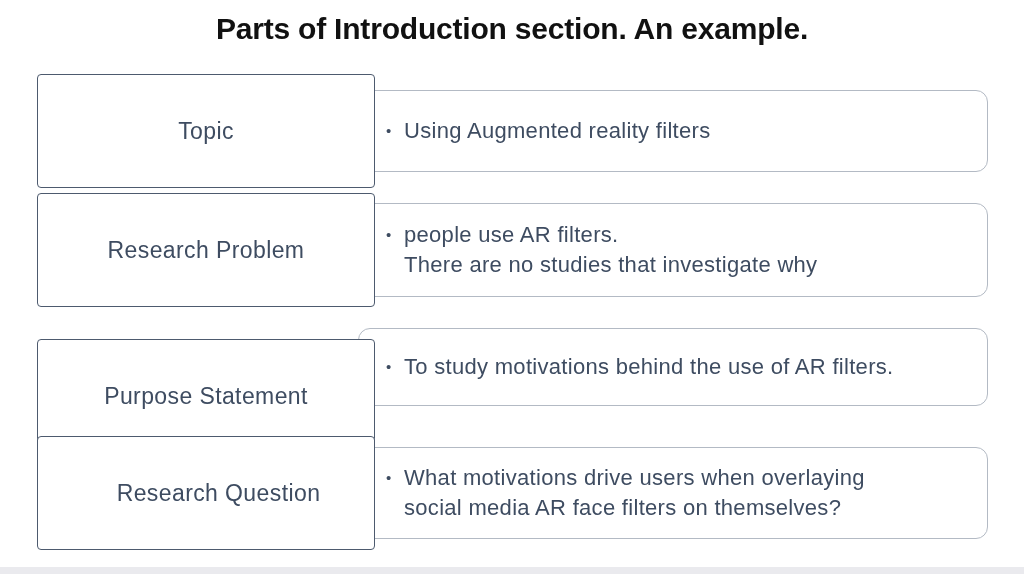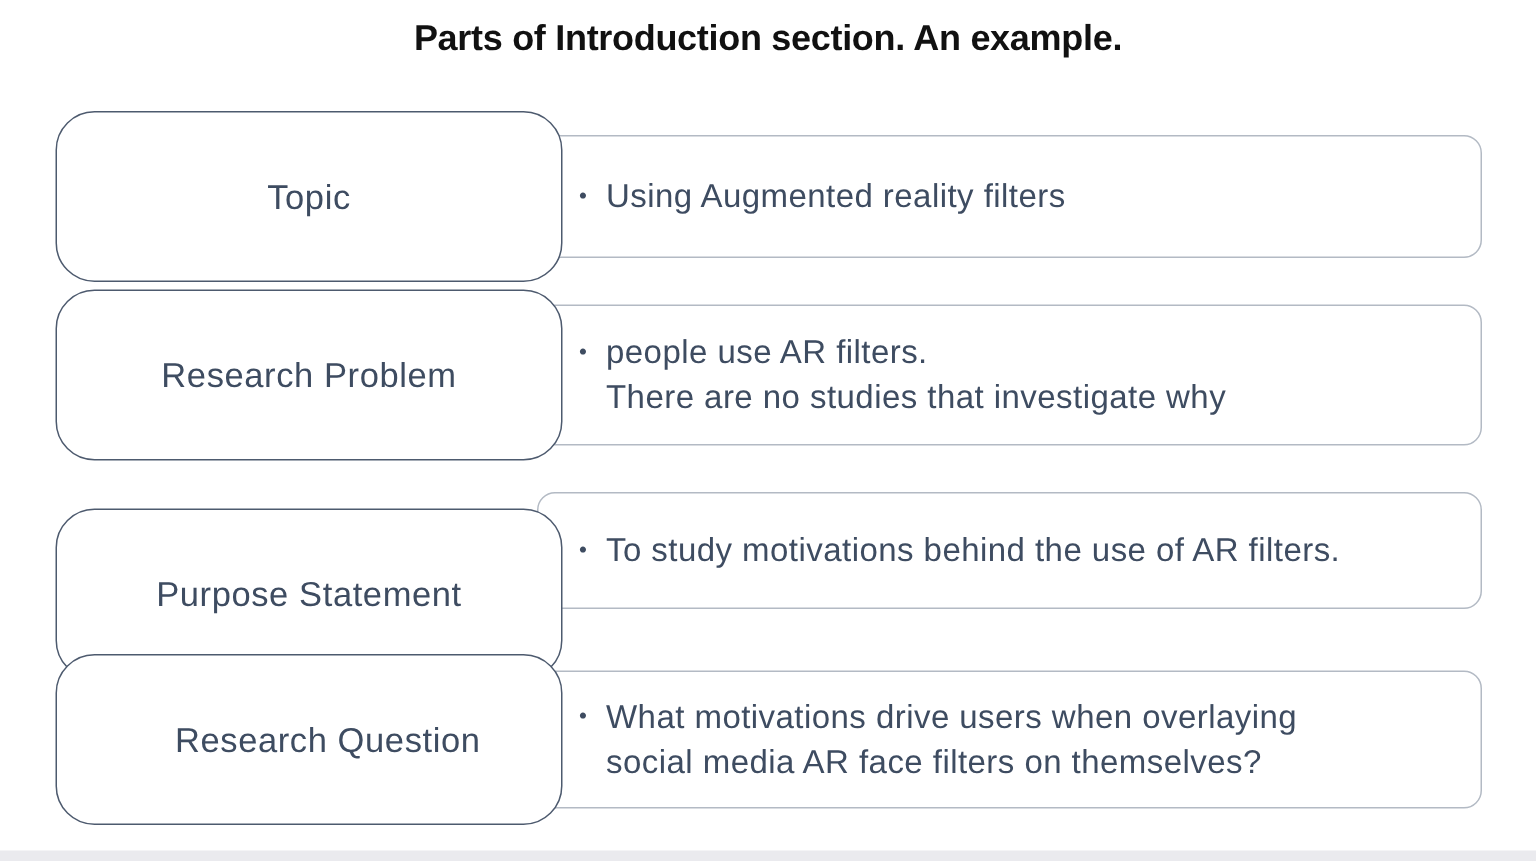--- a/index.html
+++ b/index.html
@@ -9,34 +9,34 @@
     background: #ffffff;
     font-family: "Liberation Sans", "DejaVu Sans", sans-serif;
     overflow: hidden;
   }
   .title {
     position: absolute;
     top: 12px;
     left: 0;
     width: 1024px;
     text-align: center;
-    font-size: 24px;
+    font-size: 30px;
     font-weight: 700;
     letter-spacing: -0.2px;
     color: #111111;
   }
   .diagram { position: absolute; inset: 0; }
   .label-box {
     position: absolute;
     left: 37px;
     width: 338px;
     height: 114px;
     background: #ffffff;
     border: 1.6px solid #4d5a6e;
-    border-radius: 26px;
+    border-radius: 4px;
     z-index: 2;
     display: flex;
     align-items: center;
     justify-content: center;
     color: #3e4c61;
     font-size: 23px;
     letter-spacing: 0.4px;
   }
   .l1 { top: 74px; }
   .l2 { top: 193px; }

